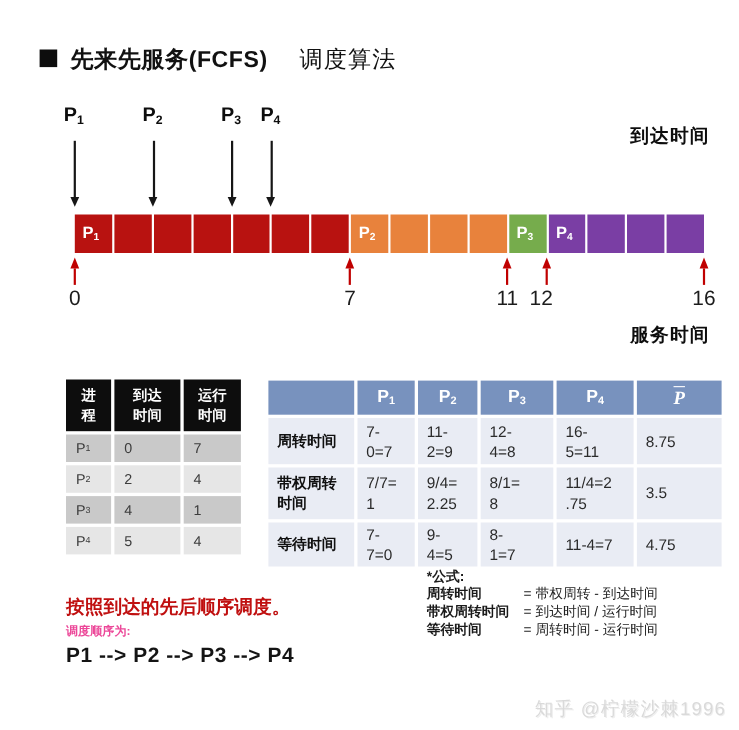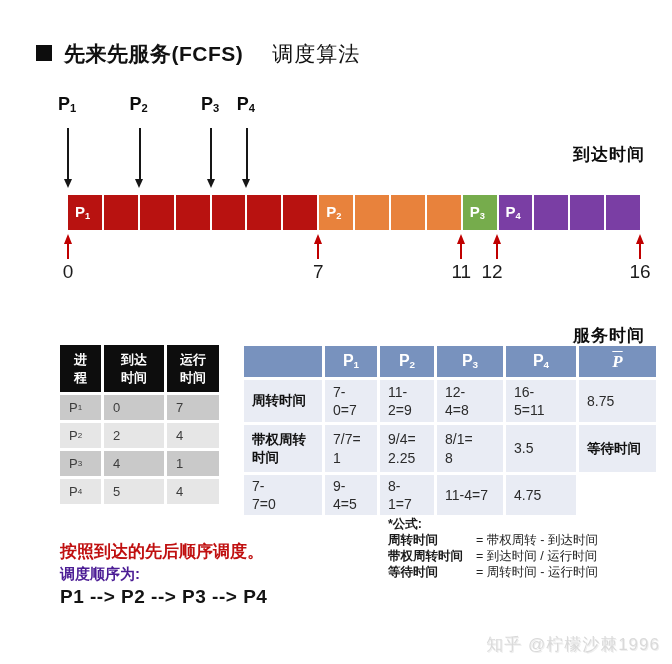--- a/index.html
+++ b/index.html
@@ -14,21 +14,21 @@
 
   
   .gantt{position:absolute;left:0;top:0;width:672px;height:340px;}
   .arrival-label{position:absolute;top:94px;transform:translateX(-55%);
                  font-size:18px;font-weight:700;color:#0d0d0d;}
   .arrival-label sub, .cell-label sub, .pt-proc sub, .mt-ph sub{
       font-size:62%;vertical-align:-20%;}
   .down-arrow{position:absolute;top:128px;width:2px;height:52px;background:#161616;}
   .down-arrow::after{content:"";position:absolute;bottom:-8px;left:-3.5px;width:0;height:0;
       border:4.5px solid transparent;border-top:9px solid #161616;border-bottom:none;}
-  .side-label{position:absolute;right:27px;font-size:17px;font-weight:700;color:#0d0d0d;letter-spacing:1px;margin-top:31px;}
+  .side-label{position:absolute;right:27px;font-size:17px;font-weight:700;color:#0d0d0d;letter-spacing:1px;}
   .side-label.arrive{top:112px;}
   .side-label.service{top:293px;}
   .gantt-bar{position:absolute;display:flex;gap:2px;}
   .bar-cell{flex:1 1 0;display:flex;align-items:center;}
   .cell-label{color:#fff;font-weight:700;font-size:15px;padding-left:7px;line-height:1;}
   .up-arrow{position:absolute;top:244px;width:2px;height:15px;background:#c00000;}
   .up-arrow::before{content:"";position:absolute;top:-10px;left:-3.5px;width:0;height:0;
       border:4.5px solid transparent;border-bottom:10px solid #c00000;border-top:none;}
   .tick-number{position:absolute;top:261px;transform:translateX(-50%);
       font-size:19px;color:#1c1c1c;}
@@ -51,21 +51,21 @@
   .mt-pbar{color:#fff;font-size:17px;font-weight:700;font-style:italic;
       font-family:"Liberation Serif",serif;text-decoration:overline;}
   .mt-label{background:#e9ecf4;font-size:13.5px;font-weight:700;color:#101010;
       display:flex;align-items:center;padding-left:8px;white-space:pre-line;line-height:1.3;}
   .mt-val{background:#e9ecf4;font-size:14px;color:#2b2b2b;display:flex;align-items:center;
       padding-left:8px;white-space:pre-line;line-height:1.3;}
 
   
   .notes{position:absolute;left:60px;top:541px;}
   .notes .red{color:#c01010;font-size:17px;font-weight:700;line-height:22px;}
-  .notes .order-label{color:#4c1d95;font-size:15px;font-weight:700;line-height:22px;}
+  .notes .order-label{color:#ec4899;font-size:11px;font-weight:700;line-height:22px;}
   .notes .order-seq{color:#141414;font-size:19px;font-weight:700;line-height:24px;letter-spacing:0.5px;}
 
   
   .formulas{position:absolute;left:388px;top:516px;font-size:12.5px;color:#1a1a1a;}
   .formulas .head{font-weight:700;line-height:16px;}
   .f-row{display:flex;line-height:16px;}
   .f-term{font-weight:700;width:88px;flex:none;}
   .f-def{font-weight:400;color:#222;}
 
   
@@ -200,20 +200,22 @@
     <div class="mt-val">8.75</div>
 
     <div class="mt-label">带权周转
 时间</div>
     <div class="mt-val">7/7=
 1</div>
     <div class="mt-val">9/4=
 2.25</div>
     <div class="mt-val">8/1=
 8</div>
+    <div class="mt-val">11/4=2
+.75</div>
     <div class="mt-val">3.5</div>
 
     <div class="mt-label">等待时间</div>
     <div class="mt-val">7-
 7=0</div>
     <div class="mt-val">9-
 4=5</div>
     <div class="mt-val">8-
 1=7</div>
     <div class="mt-val">11-4=7</div>

